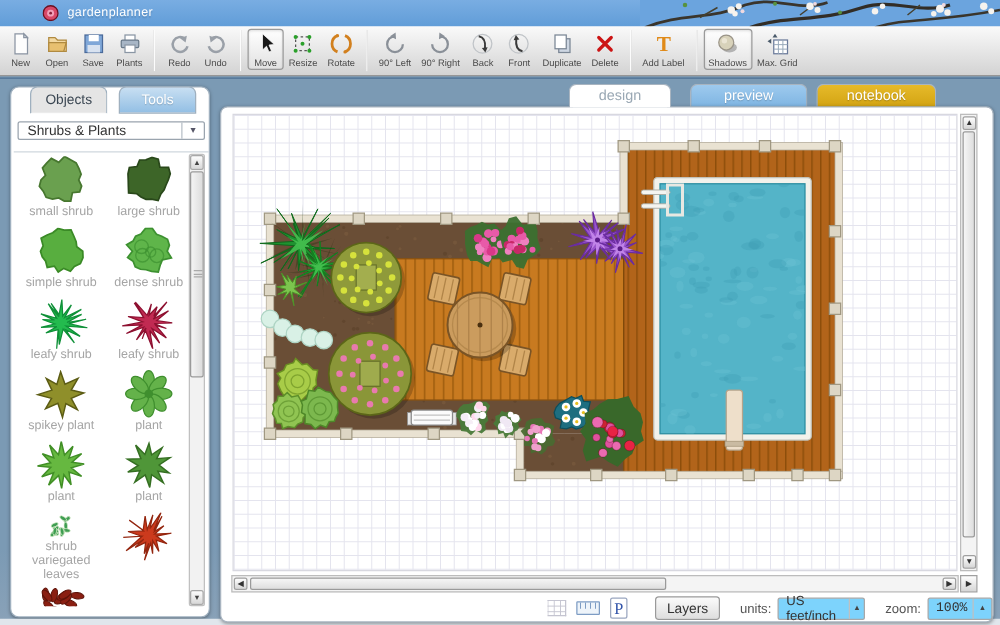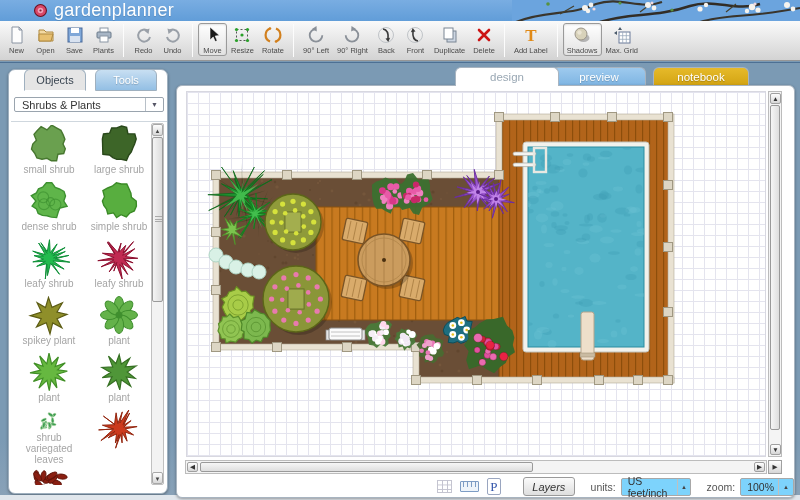--- a/index.html
+++ b/index.html
@@ -5,21 +5,21 @@
   html,body{margin:0;padding:0;background:#222;}
   *{box-sizing:border-box;}
   .screen{position:relative;width:800px;height:500px;overflow:hidden;
     font-family:"Liberation Sans","DejaVu Sans",sans-serif;background:#7b9ab4;}
   
   .sky{position:absolute;left:0;top:0;width:800px;height:22px;background:#6ba4de;}
   
   .titlebar{position:absolute;left:0;top:0;width:512px;height:21px;
     background:linear-gradient(#79ade2,#619dd8);display:flex;align-items:center;}
   .app-logo{width:13px;height:13px;margin-left:34px;}
-  .app-title{color:#fff;font-size:18px;margin-left:7px;letter-spacing:.3px;
+  .app-title{color:#fff;font-size:10px;margin-left:7px;letter-spacing:.3px;
     text-shadow:0 1px 1px rgba(0,0,0,.15);}
   
   .toolbar{position:absolute;left:0;top:21px;width:800px;height:40px;
     background:linear-gradient(#fafafa,#d3d3d3);border-bottom:1px solid #969696;
     display:flex;align-items:flex-start;padding:2px 2px 0 2px;}
   .tbtn{display:flex;flex-direction:column;align-items:center;min-width:29px;
     padding:1px 3px 0 3px;border:1px solid transparent;border-radius:3px;cursor:default;}
   .tbtn.sel{border-color:#9a9a9a;background:linear-gradient(#ffffff,#e2e2e2);
     box-shadow:inset 0 1px 2px rgba(0,0,0,.12);}
   .ticon{width:20px;height:20px;}
@@ -56,21 +56,21 @@
   .sarrow{position:absolute;left:0;width:11px;height:12px;background:linear-gradient(#fdfdfd,#d8d8d8);
     border:1px solid #a8a8a8;border-radius:2px;font-size:6px;color:#444;text-align:center;line-height:12px;}
   .sthumb{position:absolute;left:0;top:13px;width:11px;height:165px;
     background:linear-gradient(90deg,#f4f4f4,#dcdcdc);border:1px solid #9a9a9a;border-radius:2px;}
   .sthumb .grip{position:absolute;left:2px;top:78px;width:7px;height:6px;
     border-top:1px solid #aaa;border-bottom:1px solid #aaa;}
   .sthumb .grip:before{content:"";position:absolute;left:0;top:2px;width:7px;height:1px;background:#aaa;}
   
   .ctab{position:absolute;top:4px;height:19px;border:1px solid #a8b4c0;border-bottom:none;
     border-radius:6px 6px 0 0;font-size:11.5px;display:flex;align-items:center;justify-content:center;}
-  .ctab.design{left:455px;width:104px;background:#fff;color:#9aa8b4;z-index:3;}
+  .ctab.design{left:455px;width:82px;background:#fff;color:#9aa8b4;z-index:3;}
   .ctab.preview{left:552px;width:94px;background:linear-gradient(#9ecaee,#7db4e2);color:#fff;
     text-shadow:0 1px 1px rgba(0,0,0,.2);}
   .ctab.notebook{left:653px;width:96px;background:linear-gradient(#e6ba2a,#d2a312);color:#fff;
     text-shadow:0 1px 1px rgba(0,0,0,.25);}
   
   .canvas-panel{position:absolute;left:176px;top:22px;width:619px;height:413px;background:#fff;
     border:1px solid #a8b4c0;border-radius:6px;box-shadow:0 1px 3px rgba(0,0,0,.35);z-index:2;}
   .canvas-grid{position:absolute;left:9px;top:5px;width:580px;height:366px;background:#fff;
     background-image:linear-gradient(to right,#e4e4ee 1px,transparent 1px),
       linear-gradient(to bottom,#e4e4ee 1px,transparent 1px);
@@ -100,21 +100,21 @@
     background-size:5px 4.5px;border-right:1px solid #c4c4d0;border-bottom:1px solid #c4c4d0;}
   .ruler-glyph{width:19px;height:11px;background:#eef4fa;border:1px solid #7d9cc4;
     position:relative;border-radius:1px;}
   .ruler-glyph:before{content:"";position:absolute;left:2px;top:0;width:13px;height:5px;
     background-image:linear-gradient(to right,#7d9cc4 1px,transparent 1px);background-size:4px 5px;}
   .p-btn{width:17px;height:17px;background:#fff;border:1px solid #9aa6c0;border-radius:2px;
     font-family:"Liberation Serif","DejaVu Serif",serif;font-size:13px;color:#3355aa;
     display:flex;align-items:center;justify-content:center;margin-left:8px;}
   .layers-btn{margin-left:22px;width:62px;height:19px;background:linear-gradient(#fbfbfb,#dedede);
     border:1px solid #9a9a9a;border-radius:3px;font-size:11px;color:#333;display:flex;
-    align-items:center;justify-content:center;font-style:italic;}
+    align-items:center;justify-content:center;}
   .sb-label{margin-left:16px;color:#555;}
   .sb-dd{margin-left:5px;height:18px;background:#7dd3fc;border:1px solid #a8a8a8;border-radius:2px;
     display:flex;align-items:center;font-size:10.5px;color:#333;}
   .sb-dd .val{padding:0 4px 0 6px;}
   .sb-dd .arrow{width:15px;height:100%;border-left:1px solid #c0c0c0;display:flex;align-items:center;
     justify-content:center;font-size:6px;color:#444;}
 </style>
 </head>
 <body>
 
@@ -364,33 +364,33 @@
             <div class="plant-label">small shrub</div>
           </div>
           <div class="plant-cell">
             <svg width="46" height="40" viewBox="0 0 46 40">
               <path d="M38.6,19.0L36.8,23.0L35.3,26.9L32.7,30.2L30.5,35.4L25.2,34.3L20.8,34.4L16.8,32.6L13.5,30.0L6.9,29.3L6.7,23.8L6.6,19.0L6.4,14.1L7.5,9.0L13.6,8.2L15.7,3.0L20.7,2.9L25.6,1.0L30.6,2.3L31.9,8.7L38.8,8.9L40.2,14.0Z" fill="#3d6528" stroke="#29481a" stroke-width="1.4"></path>
             </svg>
             <div class="plant-label">large shrub</div>
           </div>
           <div class="plant-cell">
             <svg width="46" height="40" viewBox="0 0 46 40">
+              <path d="M40.2,19.0L40.4,24.1L38.3,28.9L33.5,31.2L30.3,35.0L25.0,32.7L20.6,35.6L17.5,30.9L11.8,31.9L10.5,27.0L7.8,23.5L6.4,19.0L8.5,14.7L6.9,8.6L11.7,6.0L16.2,4.2L20.4,0.8L25.4,2.0L30.8,1.9L33.2,7.2L34.9,11.3L35.4,15.4Z" fill="#58ae3f" stroke="#3a8a26" stroke-width="1.4"></path>
+            </svg>
+            <div class="plant-label">simple shrub</div>
+          </div>
+          <div class="plant-cell">
+            <svg width="46" height="40" viewBox="0 0 46 40">
               <path d="M37.8,19.0L41.1,24.3L33.9,26.0L32.3,29.7L30.6,35.6L25.3,35.1L20.9,33.8L16.4,33.4L12.2,31.4L10.5,27.0L6.1,24.0L9.9,19.0L5.3,13.8L10.4,10.9L12.5,6.9L16.7,5.2L20.4,0.7L25.7,0.6L29.2,5.5L33.4,7.0L38.0,9.4L39.5,14.1Z" fill="#5fb54a" stroke="#3d9130" stroke-width="1.4"></path>
               <circle cx="17.989924372634814" cy="22.201564514172063" r="5.44549815889704" fill="none" stroke="#3d9130" stroke-width="1.1" opacity=".7"></circle>
               <circle cx="24.520362128280272" cy="19.63550375571265" r="4.055646832592621" fill="none" stroke="#3d9130" stroke-width="1.1" opacity=".7"></circle>
               <circle cx="29.440418458748802" cy="22.59890666725063" r="5.468635085955558" fill="none" stroke="#3d9130" stroke-width="1.1" opacity=".7"></circle>
               <circle cx="17.239293792396456" cy="15.334422706316422" r="5.436147332161734" fill="none" stroke="#3d9130" stroke-width="1.1" opacity=".7"></circle>
             </svg>
             <div class="plant-label">dense shrub</div>
-          </div>
-          <div class="plant-cell">
-            <svg width="46" height="40" viewBox="0 0 46 40">
-              <path d="M40.2,19.0L40.4,24.1L38.3,28.9L33.5,31.2L30.3,35.0L25.0,32.7L20.6,35.6L17.5,30.9L11.8,31.9L10.5,27.0L7.8,23.5L6.4,19.0L8.5,14.7L6.9,8.6L11.7,6.0L16.2,4.2L20.4,0.8L25.4,2.0L30.8,1.9L33.2,7.2L34.9,11.3L35.4,15.4Z" fill="#58ae3f" stroke="#3a8a26" stroke-width="1.4"></path>
-            </svg>
-            <div class="plant-label">simple shrub</div>
           </div>
           <div class="plant-cell">
             <svg width="46" height="40" viewBox="0 0 46 40">
               <path d="M23.5,0.7L24.2,13.8L31.1,4.9L25.7,15.1L39.1,8.5L26.8,16.6L39.3,12.5L27.6,19.0L42.9,16.4L29.1,19.9L43.9,23.2L26.9,21.9L38.1,30.1L26.4,24.7L33.5,35.3L24.5,24.3L21.4,36.6L20.8,25.0L19.3,40.4L20.5,24.7L10.7,27.4L19.5,22.3L6.8,22.9L17.7,20.2L8.0,16.6L17.5,17.1L6.7,12.1L19.3,15.6L12.6,4.0L21.2,14.4L14.9,3.7L21.3,12.6Z" fill="#23bb4e" stroke="#0f9038" stroke-width="1"></path>
             </svg>
             <div class="plant-label">leafy shrub</div>
           </div>
           <div class="plant-cell">
             <svg width="46" height="40" viewBox="0 0 46 40">
               <path d="M25.1,4.1L23.2,13.2L29.7,6.4L27.1,14.0L37.5,2.6L26.6,16.3L38.8,9.7L29.4,17.5L41.8,19.3L27.4,19.8L37.1,23.8L28.7,21.3L37.1,31.3L25.6,23.8L31.7,35.5L23.9,25.5L26.3,40.4L20.3,25.2L17.8,32.1L20.8,23.4L13.2,32.9L19.0,22.8L5.1,27.8L18.0,20.9L1.8,21.7L18.1,18.5L6.4,14.2L18.9,15.0L11.4,3.3L18.8,14.8L12.3,2.7L21.7,13.3Z" fill="#c12a52" stroke="#8d1030" stroke-width="1"></path>
@@ -1097,21 +1097,21 @@
         </div>
         <div class="p-btn">P</div>
         <div class="layers-btn">Layers</div>
         <span class="sb-label">units:</span>
         <div class="sb-dd">
           <span class="val">US feet/inch</span>
           <span class="arrow">▲</span>
         </div>
         <span class="sb-label">zoom:</span>
         <div class="sb-dd">
-          <span class="val" style="min-width:34px;">100%</span>
+          <span class="val" style="min-width:34px;font-family:Liberation Mono, monospace;">100%</span>
           <span class="arrow">▲</span>
         </div>
       </div>
     </section>
   </div>
 
   <div class="bottom-strip"></div>
 </div>
 
 </body></html>

